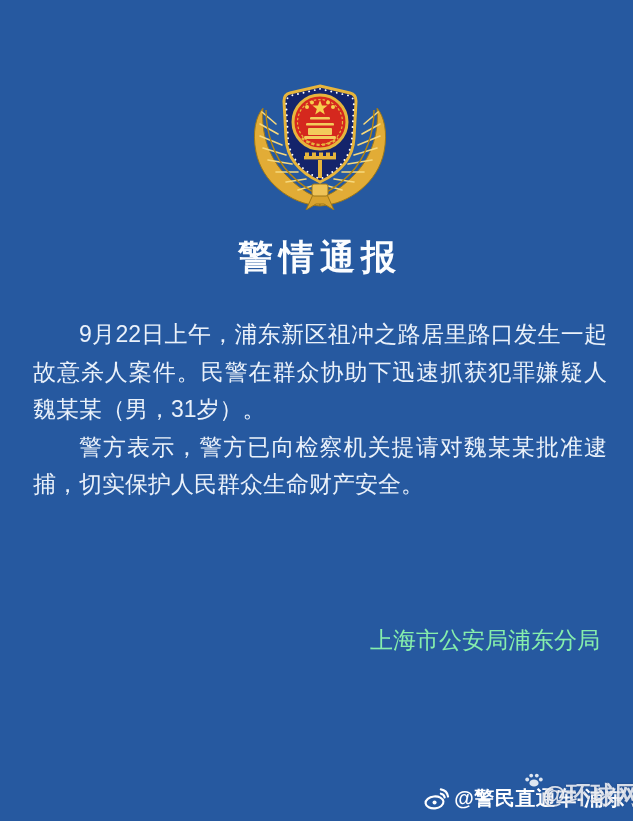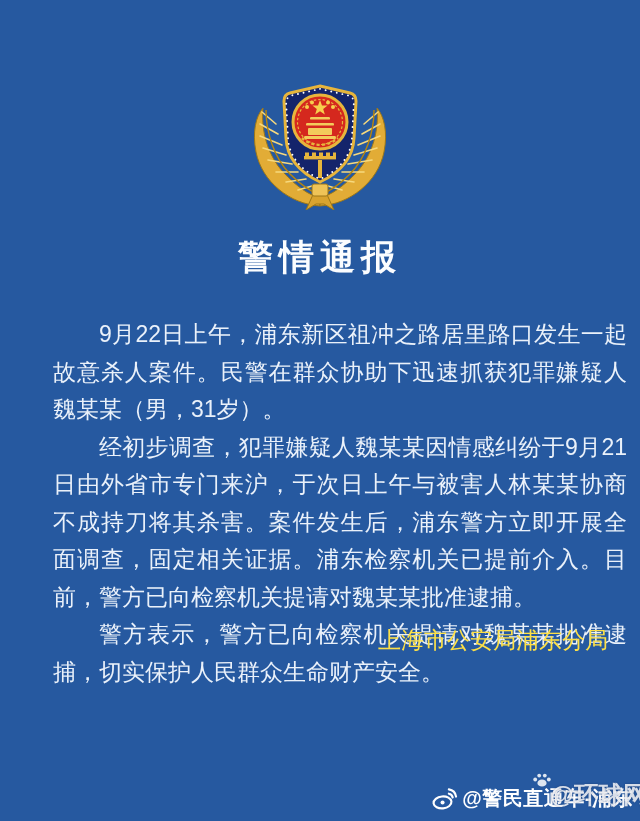--- a/index.html
+++ b/index.html
@@ -2,42 +2,40 @@
 <html><head>
 <meta charset="utf-8">
 <style>
   html,body{margin:0;padding:0;}
   .page{
     position:relative;
     width:633px;height:821px;
     background:#2659A0;
     overflow:hidden;
     font-family:"Liberation Sans","DejaVu Sans",sans-serif;
-    padding-left:8px;
   }
   .badge-wrap{
     position:absolute;left:252px;top:60px;width:136px;height:150px;
   }
   .notice-title{
     position:absolute;top:234px;left:0;width:640px;
     text-align:center;
     font-size:35px;font-weight:bold;color:#FBFDFF;
     letter-spacing:6px;
   }
   .notice-body{
     position:absolute;top:316px;left:33px;width:574px;
     color:#EAF1FA;
     font-size:23px;line-height:37.5px;
     text-align:justify;
-    margin-left:20px;
   }
   .notice-body p{margin:0;text-indent:2em;}
   .signature{
     position:absolute;top:620px;right:33px;
-    text-align:right;color:#fde047;
+    text-align:right;color:#86efac;
     font-size:23px;line-height:40px;
   }
   .watermark{
     position:absolute;right:8px;bottom:9px;
     display:flex;align-items:center;
     color:#FFFFFF;
     margin-top:20px;
   }
   .weibo-icon{width:27px;height:27px;margin-right:4px;flex:0 0 auto;}
   .wm-account{
@@ -135,21 +133,20 @@
         <rect x="81" y="92.5" width="3" height="4"></rect>
         <rect x="66" y="100" width="4" height="18"></rect>
       </g>
     </svg>
   </div>
 
   <div class="notice-title">警情通报</div>
 
   <div class="notice-body">
     <p>9月22日上午，浦东新区祖冲之路居里路口发生一起故意杀人案件。民警在群众协助下迅速抓获犯罪嫌疑人魏某某（男，31岁）。</p>
-    <p>经初步调查，犯罪嫌疑人魏某某因情感纠纷于9月21日由外省市专门来沪，于次日上午与被害人林某某协商不成持刀将其杀害。案件发生后，浦东警方立即开展全面调查，固定相关证据。浦东检察机关已提前介入。目前，警方已向检察机关提请对魏某某批准逮捕。</p>
     <p>警方表示，警方已向检察机关提请对魏某某批准逮捕，切实保护人民群众生命财产安全。</p>
   </div>
 
   <div class="signature">
     <div>上海市公安局浦东分局</div>
   </div>
 
   <div class="watermark">
     <svg class="weibo-icon" viewBox="0 0 28 28">
       <path d="M12.6,24.2 c-5.1,0.5-9.5-1.8-9.9-5.2 c-0.4-3.4,3.5-6.6,8.6-7.1 c5.1-0.5,9.5,1.8,9.9,5.2 c0.4,3.4-3.5,6.6-8.6,7.1 Z" fill="none" stroke="#FFFFFF" stroke-width="2.2"></path>

